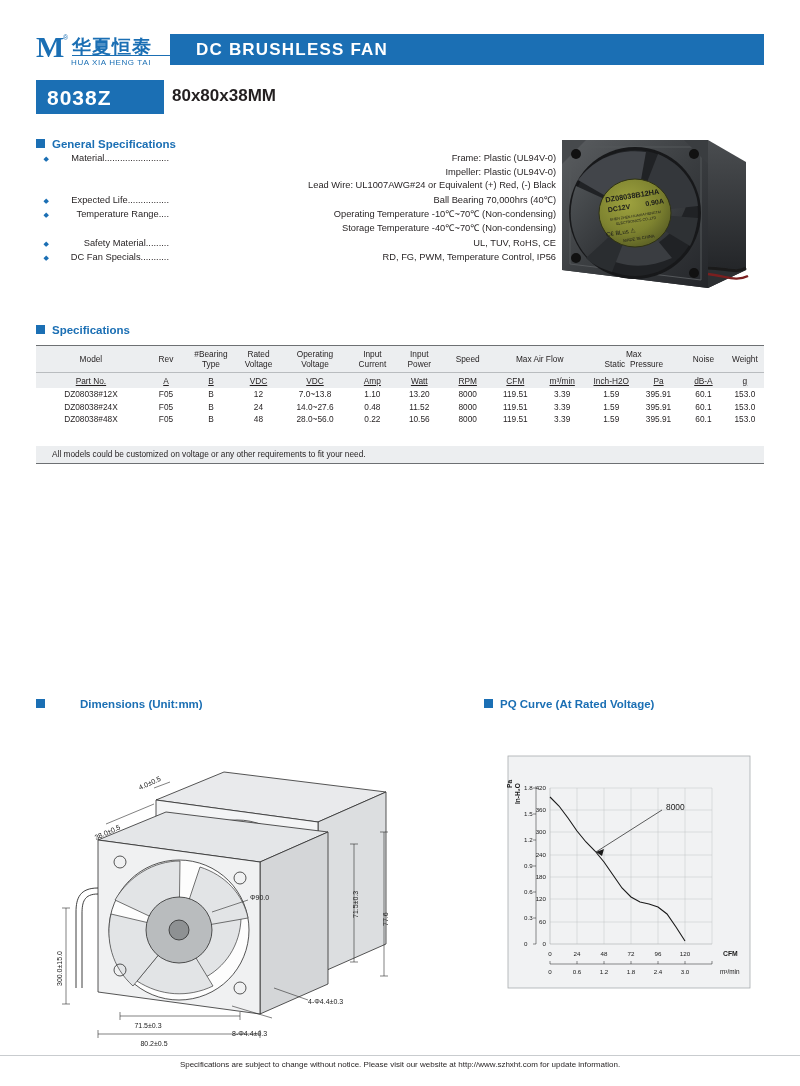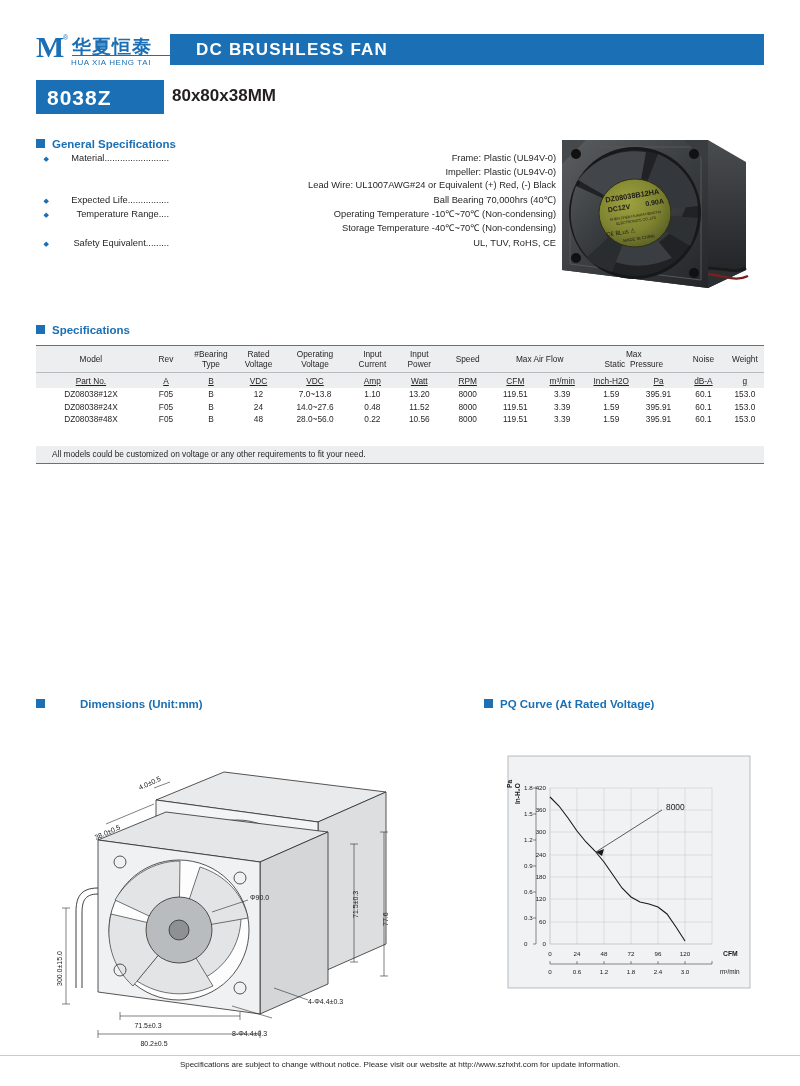--- a/index.html
+++ b/index.html
@@ -107,23 +107,30 @@
     <div class="gs-row">
       <div class="gs-dia">◆</div>
       <div class="gs-label">Temperature Range....</div>
       <div class="gs-val">
         <div>Operating Temperature -10℃~70℃ (Non-condensing)</div>
         <div>Storage Temperature -40℃~70℃ (Non-condensing)</div>
       </div>
     </div>
     <div class="gs-row">
       <div class="gs-dia">◆</div>
-      <div class="gs-label">Safety Equivalent.........</div>
+      <div class="gs-label">Safety Material.........</div>
       <div class="gs-val">
         <div>UL, TUV, RoHS, CE</div>
+      </div>
+    </div>
+    <div class="gs-row">
+      <div class="gs-dia">◆</div>
+      <div class="gs-label">DC Fan Specials...........</div>
+      <div class="gs-val">
+        <div>RD, FG, PWM, Temperature Control, IP56</div>
       </div>
     </div>
   </div>
 
   <div class="photo">
     <svg width="224" height="190" viewBox="0 0 224 190">
       <defs>
         <linearGradient id="gFrame" x1="0" y1="0" x2="1" y2="1">
           <stop offset="0" stop-color="#5b5e61"></stop>
           <stop offset="0.5" stop-color="#3b3e41"></stop>

